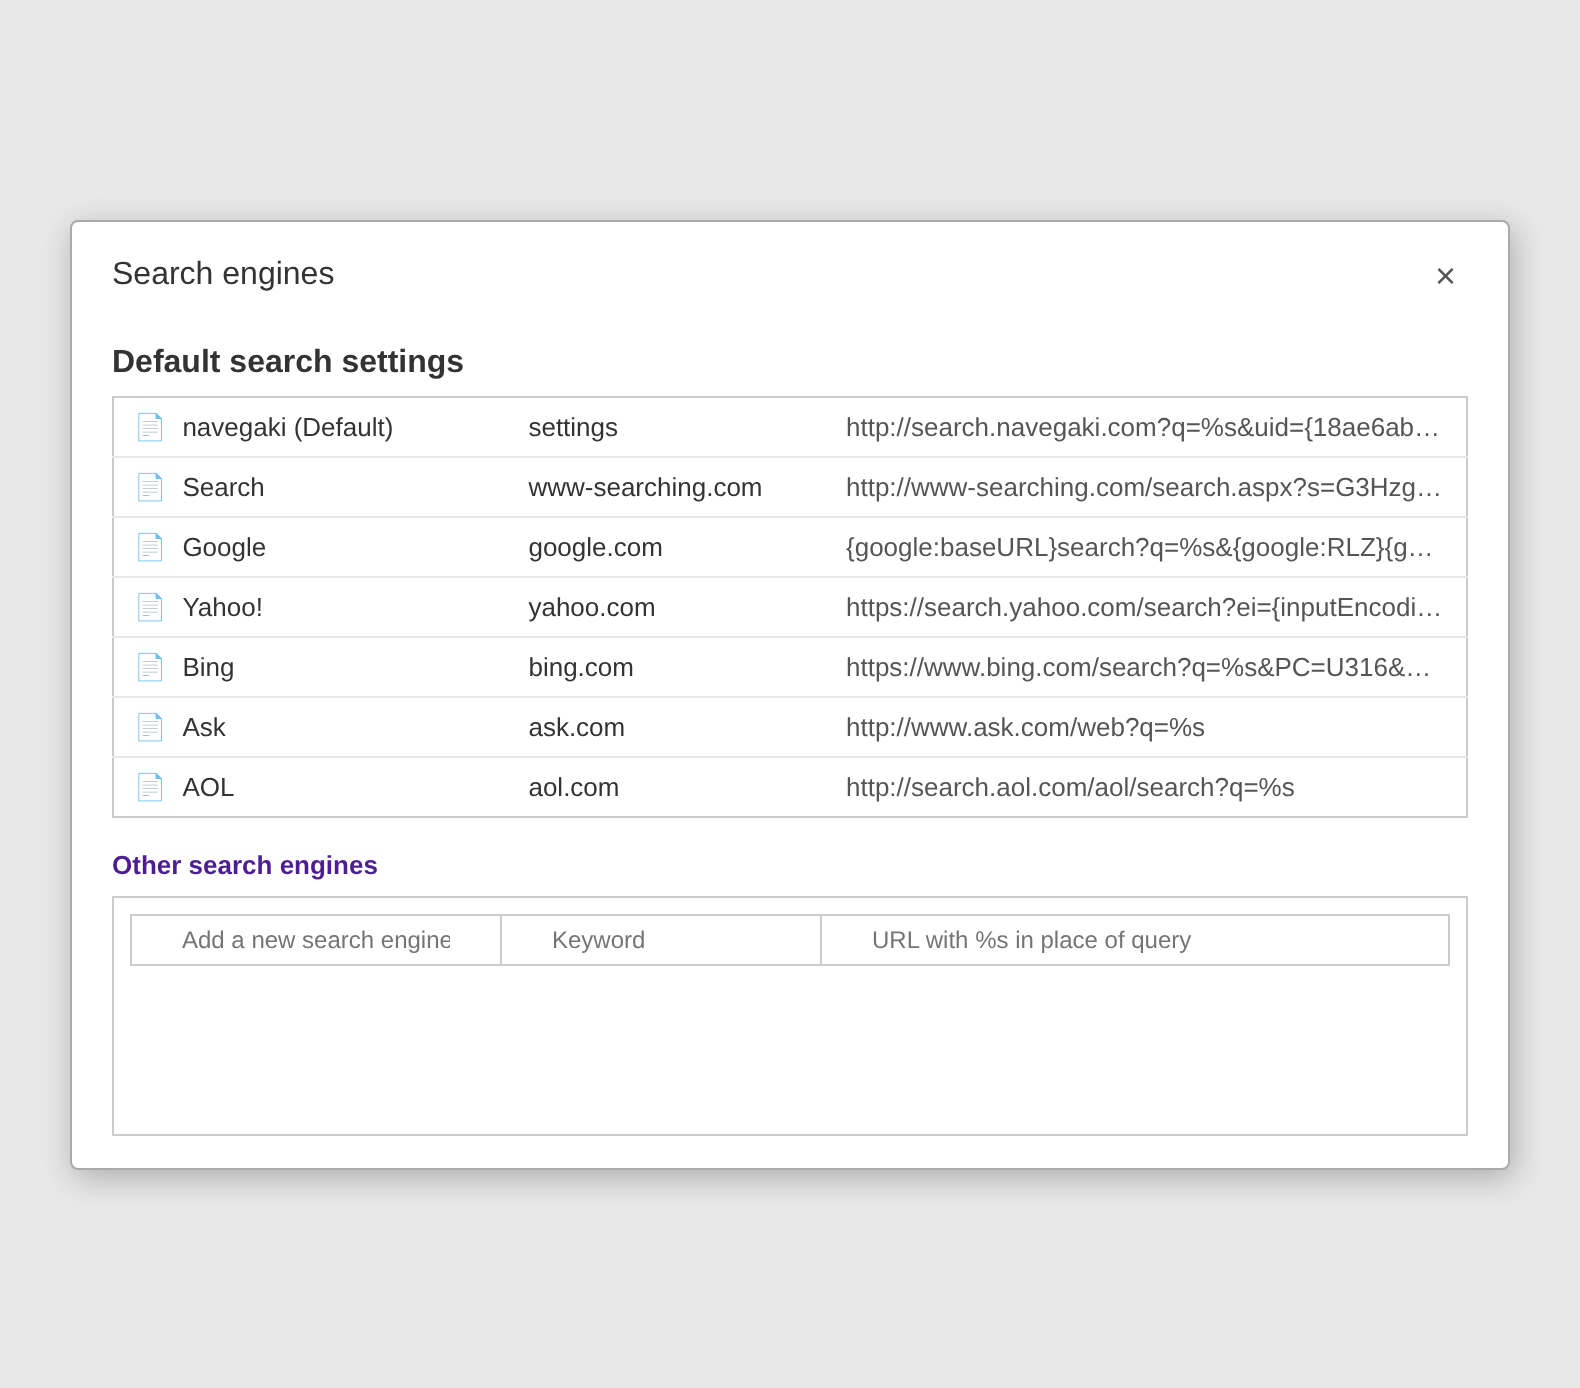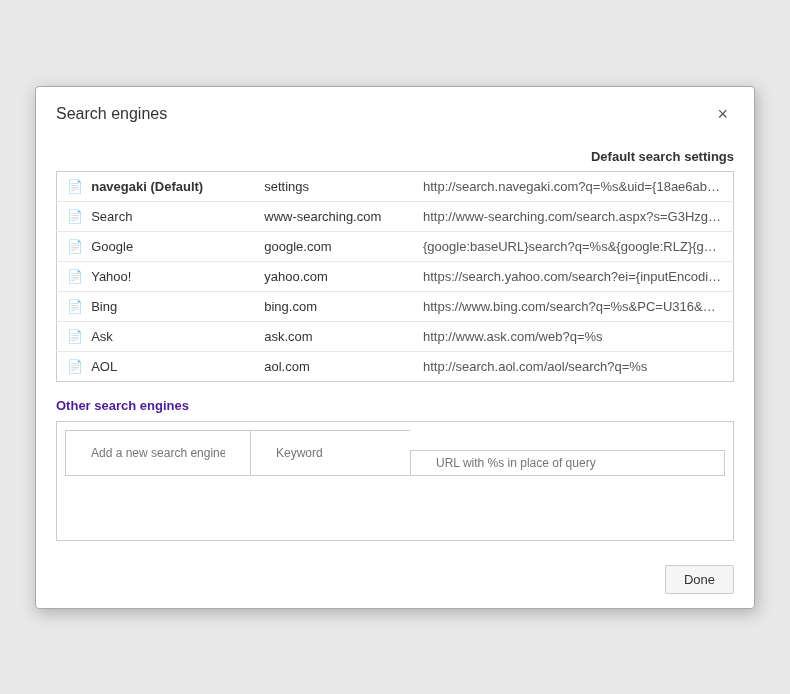--- a/index.html
+++ b/index.html
@@ -73,26 +73,25 @@
       color: #555;
       padding: 2px 6px;
       line-height: 1;
     }
 
     .dialog-body {
       padding: 8px 20px 16px 20px;
     }
 
     .section-title {
-      font-size: 13px;
+      font-size: 16px;
       font-weight: bold;
       color: #333;
       margin-bottom: 7px;
       margin-top: 8px;
-      text-align: right;
     }
 
     .engines-table {
       width: 100%;
       border: 1px solid #ccc;
       border-collapse: collapse;
       margin-bottom: 16px;
     }
 
     .engines-table tr {
@@ -116,21 +115,21 @@
       gap: 8px;
     }
 
     .doc-icon {
       color: #777;
       font-size: 13px;
       flex-shrink: 0;
     }
 
     .engine-name-bold {
-      font-weight: bold;
+      font-weight: normal;
     }
 
     .col-name { width: 200px; }
     .col-keyword { width: 160px; }
     .col-url { }
 
     .url-text {
       color: #555;
       white-space: nowrap;
       overflow: hidden;
@@ -161,21 +160,21 @@
       border: 1px solid #ccc;
       padding: 5px 25px;
       font-size: 12px;
       color: #999;
       outline: none;
       background: #fff;
     }
 
     .input-name { width: 185px; border-right: none; }
     .input-keyword { width: 160px; border-right: none; }
-    .input-url { flex: 1; margin-top: 20px; }
+    .input-url { flex: 1; }
 
     .dialog-footer {
       display: flex;
       justify-content: flex-end;
       padding: 8px 20px 14px 20px;
     }
 
     .done-btn {
       background: #f5f5f5;
       border: 1px solid #ccc;
@@ -297,17 +296,14 @@
       <div class="other-engines-box">
         <div class="add-engine-row">
           <input class="add-input input-name" type="text" placeholder="Add a new search engine" style="">
           <input class="add-input input-keyword" type="text" placeholder="Keyword" style="">
           <input class="add-input input-url" type="text" placeholder="URL with %s in place of query" style="">
         </div>
       </div>
 
     </div>
 
-    <div class="dialog-footer">
-      <button class="done-btn">Done</button>
-    </div>
   </div>
 </div>
 
 </body></html>

